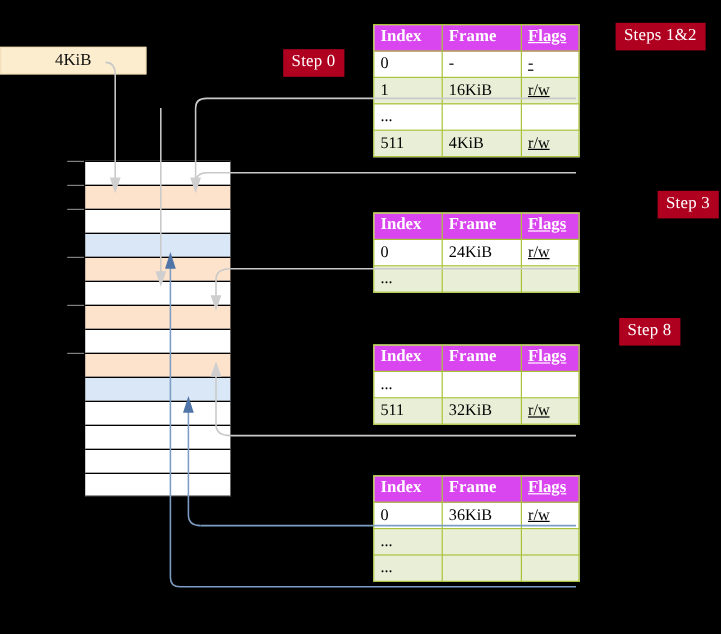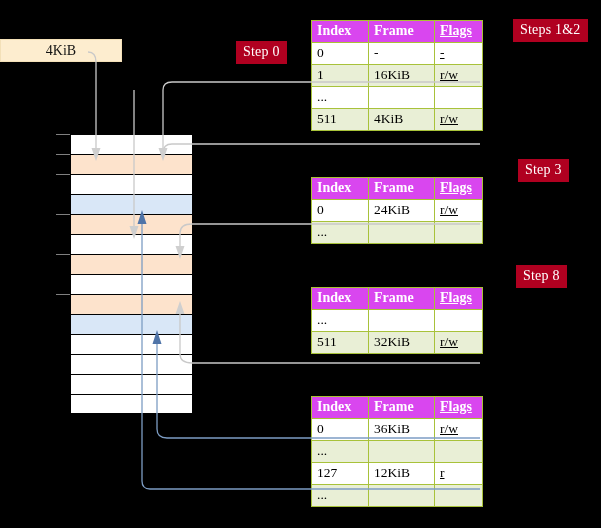--- a/index.html
+++ b/index.html
@@ -18,21 +18,21 @@
     font-family:"Liberation Serif","DejaVu Serif",serif;
     font-size:14px;
     line-height:1;
     padding:4px 7px 5px 7px;
     white-space:nowrap;
     box-shadow:1px 1px 0 rgba(0,0,0,.55);
     letter-spacing:.2px;
   }
   .badge.b0{left:188px;top:41px;margin-left:48px;}
   .badge.b12{left:513px;top:19px;}
-  .badge.b3{left:518px;top:159px;}
+  .badge.b3{left:548px;top:159px;}
   .badge.b4{left:516px;top:265px;}
 
   
   .reqbox{
     position:absolute;left:0px;top:39px;width:120px;height:21px;
     background:#fdedcf;border:1px solid #f3e0b8;
     display:flex;align-items:center;justify-content:center;
     font-size:14px;color:#111;
   }
 
@@ -217,25 +217,20 @@
           <tr>
             <td class="c-index">0</td>
             <td class="c-frame">36KiB</td>
             <td class="c-flags">r/w</td>
           </tr>
           <tr class="alt">
             <td class="c-index">...</td>
             <td class="c-frame"></td>
             <td class="c-flags"></td>
           </tr>
-          <tr>
-            <td class="c-index">127</td>
-            <td class="c-frame">12KiB</td>
-            <td class="c-flags">r</td>
-          </tr>
           <tr class="alt">
             <td class="c-index">...</td>
             <td class="c-frame"></td>
             <td class="c-flags"></td>
           </tr>
         </tbody>
       </table>
     </div>
 
   <svg class="wires">

